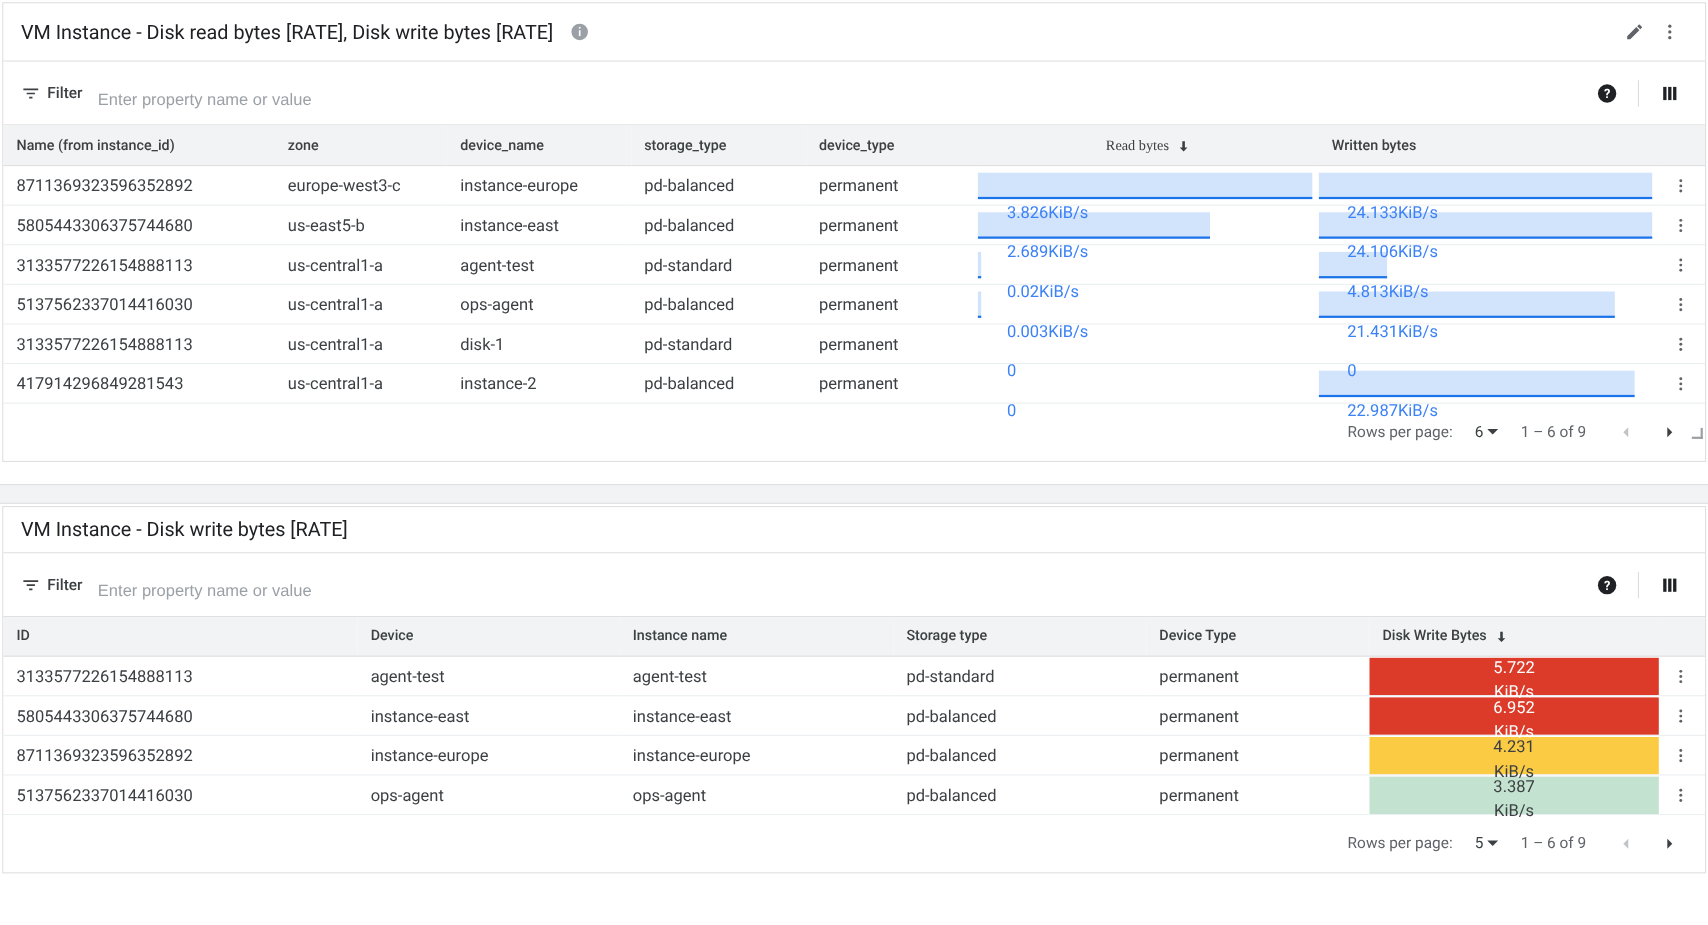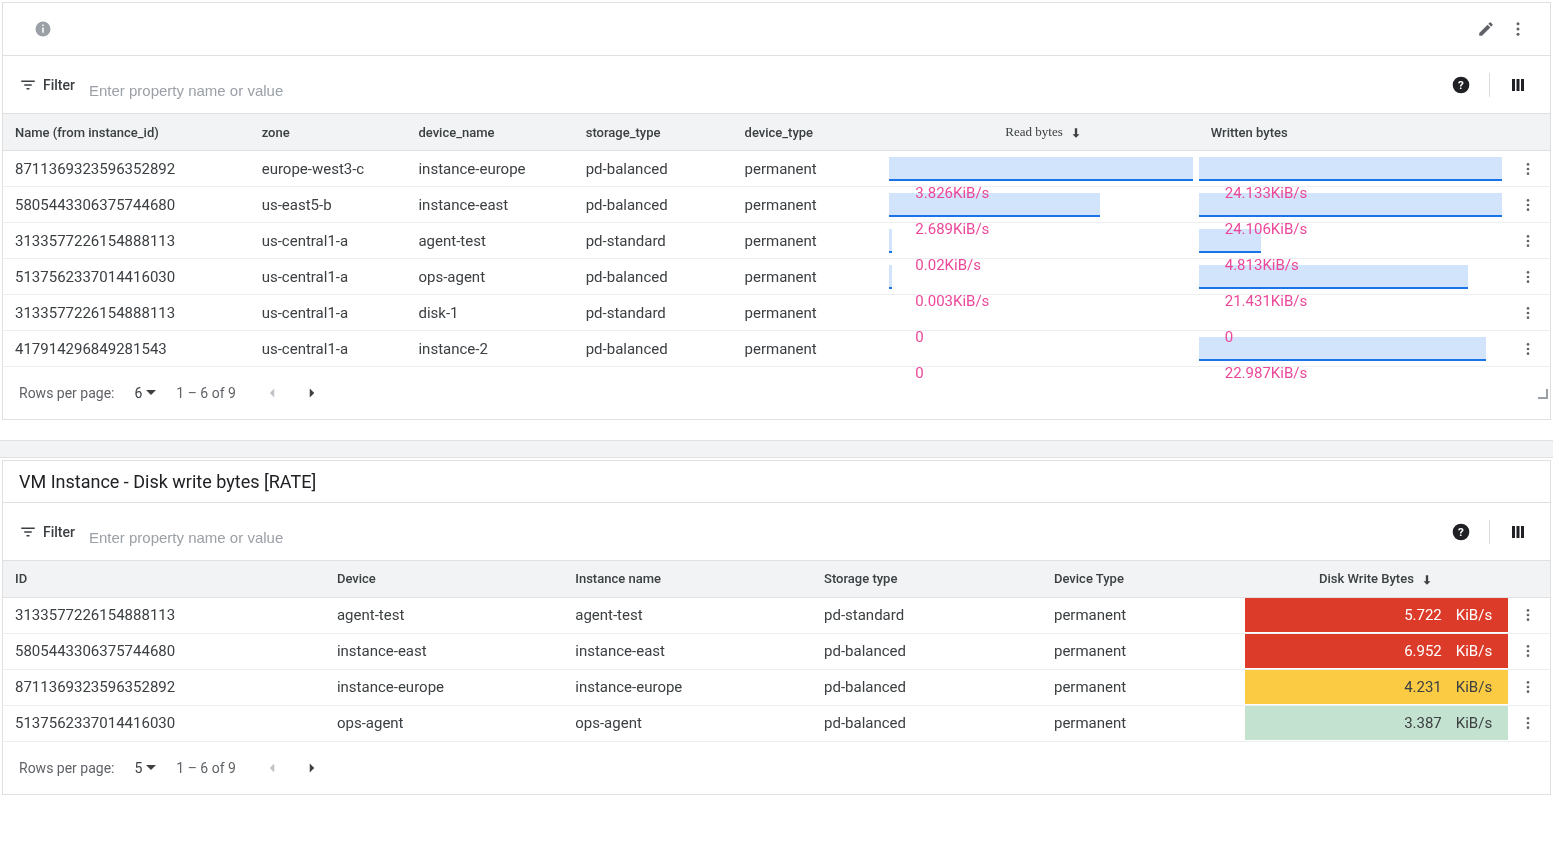--- a/index.html
+++ b/index.html
@@ -82,35 +82,35 @@
   
   .bar-cell { position: relative; padding: 0 !important; }
   .bar-wrap { position: relative; height: 28px; display: flex; align-items: center; }
   .bar-bg {
     position: absolute; left: 0; top: 2px; bottom: 2px;
     background: #d2e3fc;
     border-bottom: 2px solid #1a73e8;
   }
   .bar-val {
     position: relative; z-index: 1; padding-left: 26px;
-    font-size: 15px; color: #ec4899; margin-top: 48px;
+    font-size: 15px; color: #3b82f6; margin-top: 48px;
   }
 
   
   .hl-cell { text-align: right; padding: 0 !important; }
   .hl-wrap {
-    display: flex; justify-content: flex-end; align-items: center;
-    height: 34px; padding: 0 16px; gap: 14px;
+    display: flex; align-items: center;
+    height: 34px; padding: 0 16px; gap: 4px; flex-direction: column;
   }
   .hl-red   { background: #dd3b2a; color: #fff; }
   .hl-yellow{ background: #fbcb43; color: #3c4043; }
   .hl-green { background: #c3e2cf; color: #3c4043; }
 
   .pager {
-    display: flex; align-items: center; 
+    display: flex; align-items: center; justify-content: flex-end;
     padding: 10px 16px; gap: 20px; color: #5f6368; font-size: 14px;
   }
   .pager .sel { display: inline-flex; align-items: center; gap: 4px; color: #3c4043; }
   .pager .nav { display: inline-flex; gap: 8px; }
   .pager .nav .icon-btn[aria-disabled="true"] { color: #c0c3c7; cursor: default; }
 
   .gap { height: 18px; background: #f1f3f4; border-top: 1px solid #e0e0e0; border-bottom: 1px solid #e0e0e0; }
 
   .resize-handle {
     position: absolute; right: 2px; top: 386px;
@@ -121,20 +121,21 @@
 
   svg { display: block; }
   .sort-arrow { margin-left: 6px; }
 </style>
 </head>
 <body>
 
 <div class="panel">
 
   <div class="panel-header">
+    <span class="panel-title">VM Instance - Disk read bytes [RATE], Disk write bytes [RATE]</span>
     <span class="icon-btn" style="margin-left:8px">
       <svg width="18" height="18" viewBox="0 0 24 24" fill="#9aa0a6">
           <circle cx="12" cy="12" r="10"></circle>
           <rect x="11" y="10" width="2" height="7" fill="#fff"></rect>
           <rect x="11" y="6" width="2" height="2" fill="#fff"></rect>
         </svg>
     </span>
     <span class="spacer"></span>
     <span class="icon-btn">
       <svg width="18" height="18" viewBox="0 0 24 24" fill="#5f6368">
@@ -428,21 +429,21 @@
         <col style="width:252px">
         <col style="width:40px">
     </colgroup>
     <thead>
         <tr id="p2-head">
           <th>ID</th>
           <th>Device</th>
           <th>Instance name</th>
           <th>Storage type</th>
           <th>Device Type</th>
-          <th class="sort" style="text-align: center;">Disk Write Bytes<svg class="sort-arrow" width="14" height="14" viewBox="0 0 24 24" fill="#3c4043" style="display:inline-block;vertical-align:middle">
+          <th class="sort" style="text-align: left;">Disk Write Bytes<svg class="sort-arrow" width="14" height="14" viewBox="0 0 24 24" fill="#3c4043" style="display:inline-block;vertical-align:middle">
               <path d="M12 20l-6-6h4V4h4v10h4l-6 6z"></path>
             </svg></th>
           <th class="menu-cell"></th>
         </tr>
       </thead>
     <tbody id="p2-body">
         <tr>
           <td>3133577226154888113</td>
           <td>agent-test</td>
           <td>agent-test</td>

